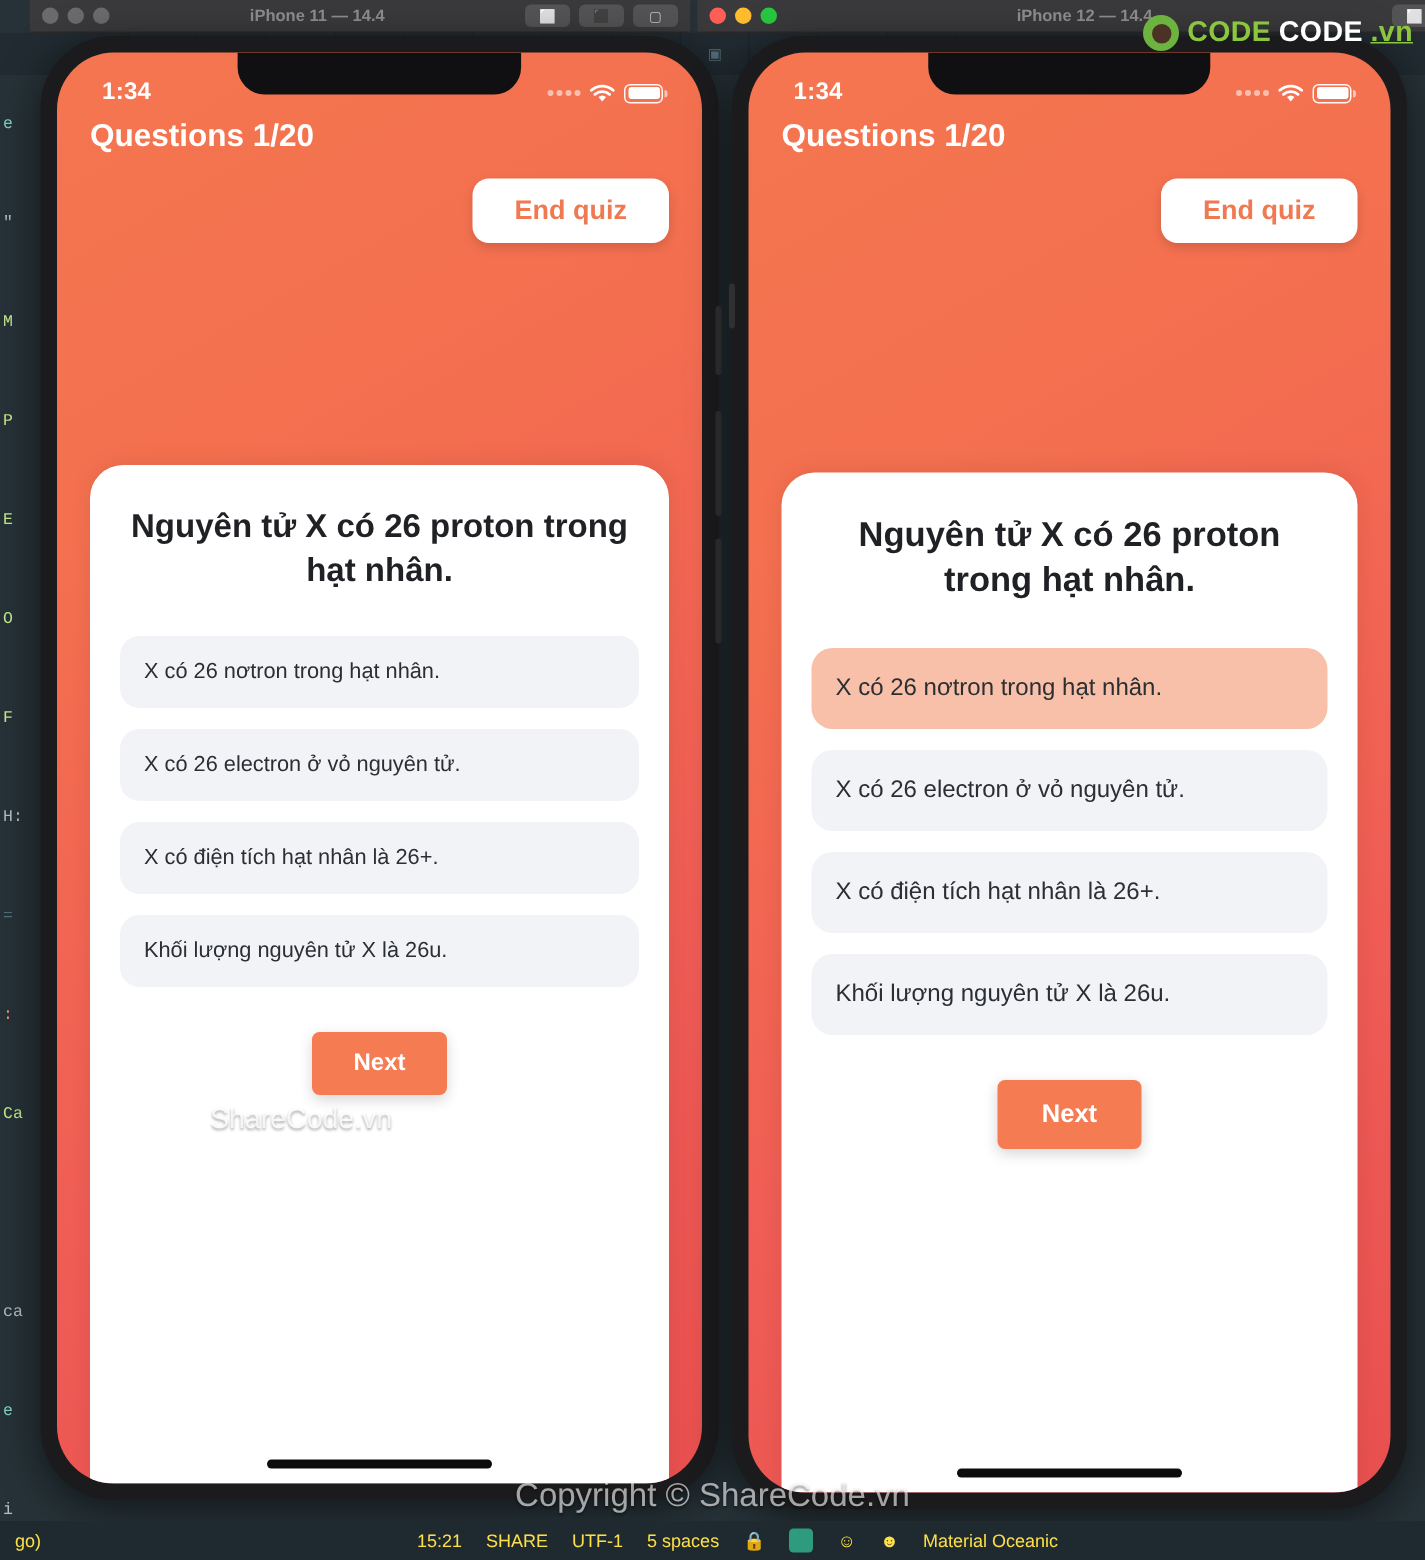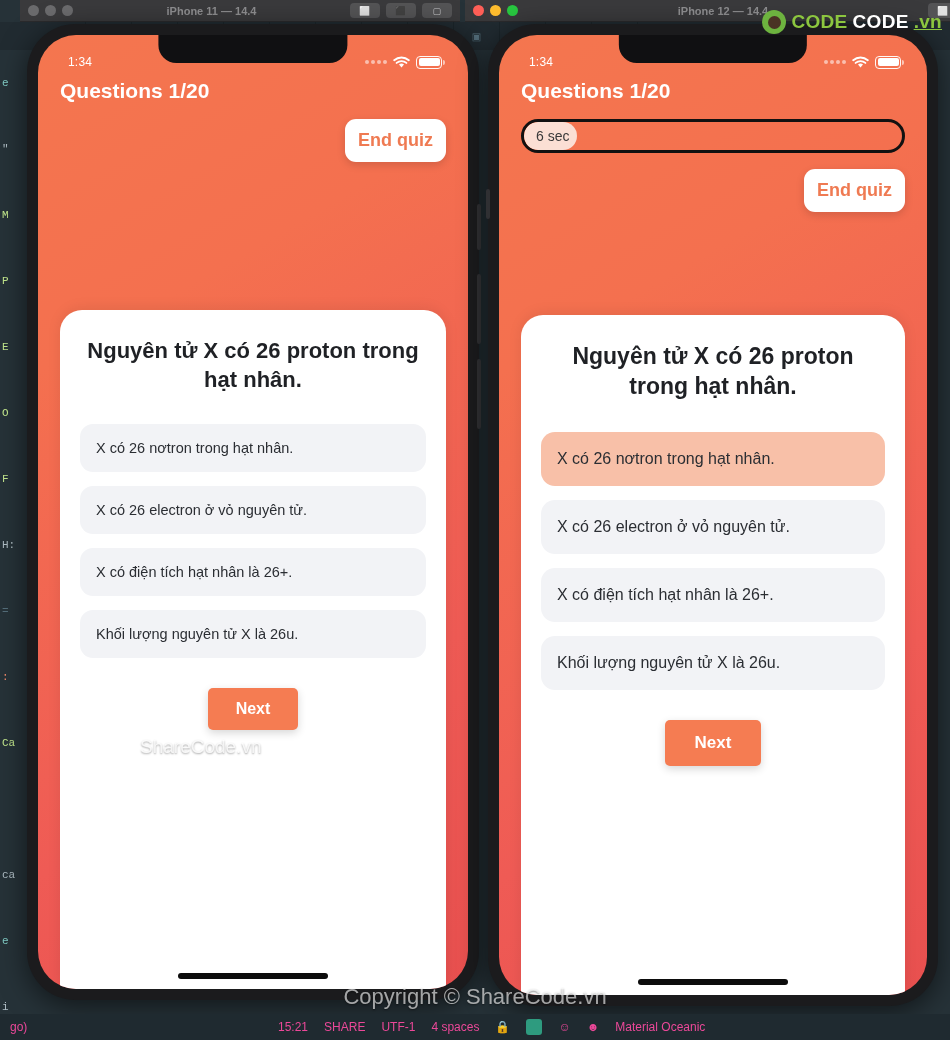--- a/index.html
+++ b/index.html
@@ -67,21 +67,21 @@
   .tb-item {
     width: 46px; height: 28px; display: flex; align-items: center;
     justify-content: center; gap: 2px; font-size: 10px;
     border-right: 1px solid #1b2429; opacity: .85;
   }
 
   
   .ide-status {
     position: absolute; left: 0; bottom: 0; right: 0; height: 26px;
     background: #1f2a30; display: flex; align-items: center;
-    font-size: 12px; color: #ec4899; gap: 16px; padding: 0 10px;
+    font-size: 12px; color: #fde047; gap: 16px; padding: 0 10px;
   }
   .ide-status .sp { flex: 0 0 auto; }
   .ide-status .grow { flex: 1; }
   .st-sq { width: 16px; height: 16px; border-radius: 3px; background: #2e9b7f; }
 
   
   .phone {
     position: absolute;
     border-radius: 48px;
     background: #1b1b1d;
@@ -110,21 +110,21 @@
   .phone.left .b-r2 { right: -2px; top: 250px;  width: 4px; height: 70px; }
   .phone.left .b-r3 { right: -2px; top: 335px;  width: 4px; height: 70px; }
   .phone.right .b-l1 { left: -2px; top: 165px; width: 4px; height: 30px; }
 
   
   .ios-status {
     position: absolute; top: 0; left: 0; right: 0; height: 44px;
     display: flex; align-items: center; justify-content: space-between;
     padding: 10px 26px 0 30px; z-index: 7; color: #fff;
   }
-  .ios-time { font-size: 12px; font-weight: normal; letter-spacing: .2px; }
+  .ios-time { font-size: 16px; font-weight: bold; letter-spacing: .2px; }
   .ios-right { display: flex; align-items: center; gap: 6px; }
   .cell-dots { display: flex; gap: 2px; align-items: flex-end; }
   .cell-dots i { width: 4px; height: 4px; border-radius: 50%; background: rgba(255,255,255,.55); display:block; }
   .wifi svg { display: block; }
   .battery {
     width: 26px; height: 13px; border: 1.6px solid rgba(255,255,255,.95);
     border-radius: 4px; position: relative; padding: 1.5px;
   }
   .battery::after {
     content: ""; position: absolute; right: -4px; top: 3.5px;
@@ -143,21 +143,21 @@
     position: absolute; left: 0; top: 0; bottom: 0;
     background: #fbdfd4; border-radius: 20px;
   }
   .timer-label {
     position: absolute; left: 12px; top: 50%; transform: translateY(-50%);
     font-size: 14px; color: #3a3a3a;
   }
   .endquiz-row { display: flex; justify-content: flex-end; margin-top: 16px; }
   .end-quiz-btn {
     background: #fff; color: #ef7a52; font-size: 18px; font-weight: bold;
-    border: none; border-radius: 11px; padding: 11px 13px;
+    border: none; border-radius: 11px; padding: 11px 28px;
     box-shadow: 0 3px 8px rgba(0,0,0,.14); cursor: pointer;
   }
 
   
   .card {
     position: absolute; left: 22px; right: 22px; bottom: 0; top: 275px;
     background: #fff; border-radius: 22px 22px 0 0;
     padding: 26px 20px 0;
     box-shadow: 0 -2px 14px rgba(0,0,0,.08);
     z-index: 4;
@@ -367,24 +367,20 @@
             </svg>
         </span>
         <span class="battery">
             <i></i>
           </span>
       </div>
     </div>
 
     <div class="quiz-header">
       <div class="q-count">Questions 1/20</div>
-      <div class="timer-bar">
-        <div class="timer-fill" style="width: 14%;"></div>
-        <div class="timer-label">6 sec</div>
-      </div>
       <div class="endquiz-row">
         <button class="end-quiz-btn">End quiz</button>
       </div>
     </div>
 
     <div class="card">
       <div class="q-text">Nguyên tử X có 26 proton trong hạt nhân.</div>
       <div class="options">
         <div class="opt selected">X có 26 nơtron trong hạt nhân.</div>
         <div class="opt">X có 26 electron ở vỏ nguyên tử.</div>
@@ -399,21 +395,21 @@
     <div class="home-ind"></div>
   </div>
 </div>
 
 <div class="ide-status">
   <span class="sp">go)</span>
   <span class="grow"></span>
   <span class="sp">15:21</span>
   <span class="sp">SHARE</span>
   <span class="sp">UTF-1</span>
-  <span class="sp">4 spaces</span>
+  <span class="sp">5 spaces</span>
   <span class="sp">🔒</span>
   <span class="st-sq"></span>
   <span class="sp">☺</span>
   <span class="sp">☻</span>
   <span class="sp">Material Oceanic</span>
   <span class="grow"></span>
 </div>
 
 <div class="wm-logo">
   <span class="ring"></span>

